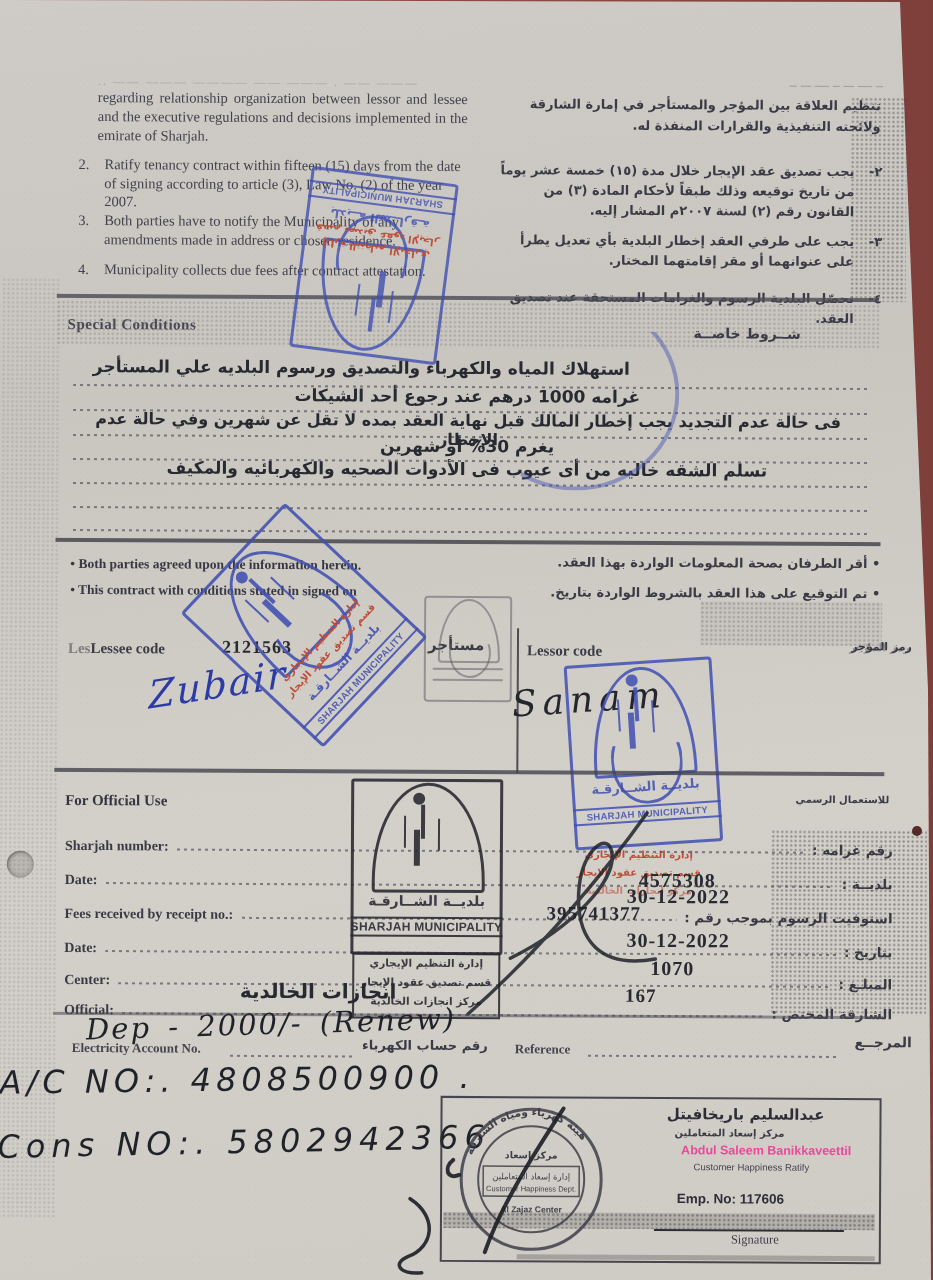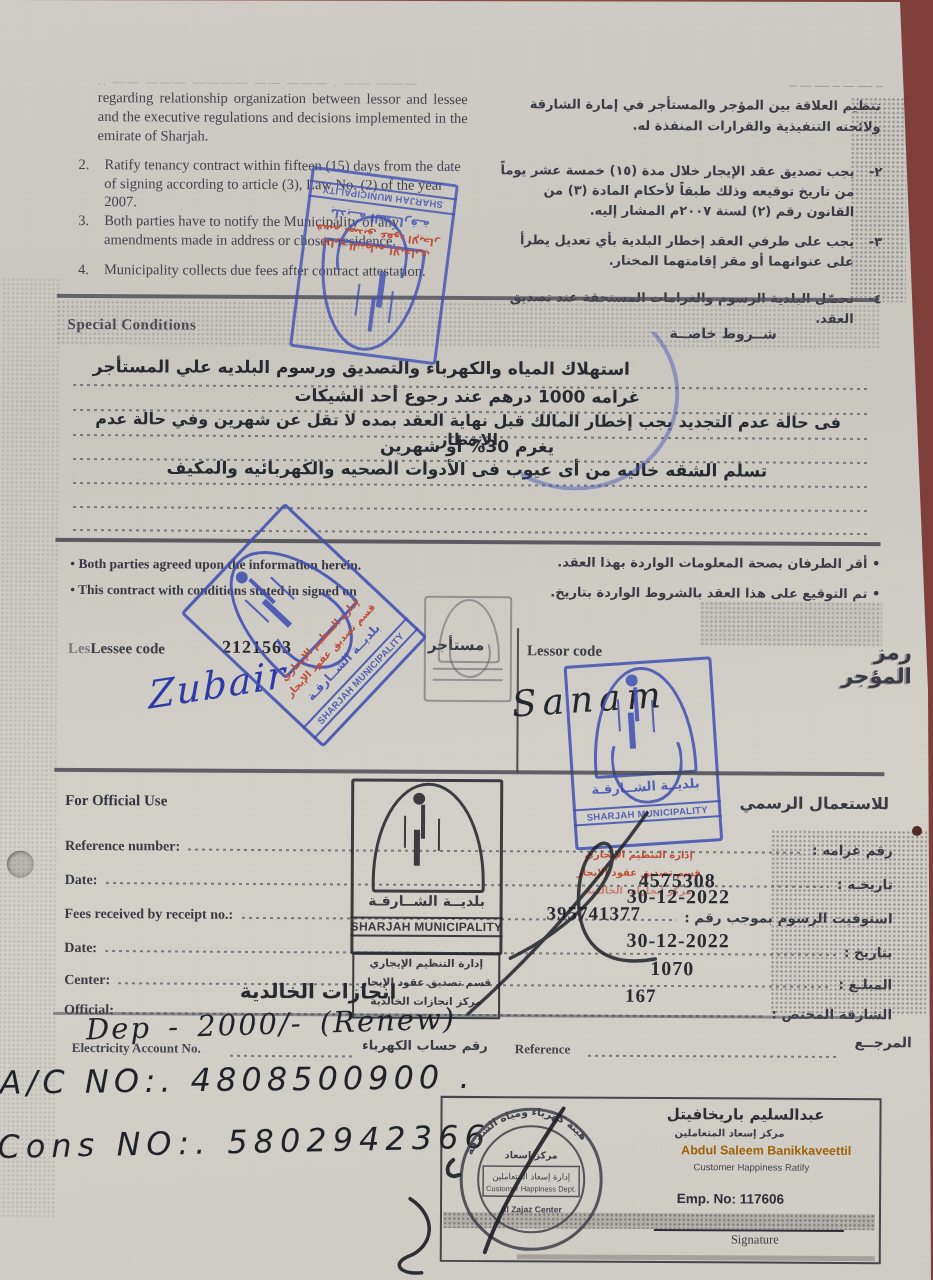--- a/index.html
+++ b/index.html
@@ -87,21 +87,21 @@
   <div class="abs ar ar-item" style="left:492px;top:287px;width:388px;">
     <span class="num">٤-</span>
     <span>تحصّل البلدية الرسوم والغرامات المستحقة عند تصديق العقد.</span>
   </div>
 
   <div class="abs noise" style="left:848px;top:95px;width:56px;height:205px;opacity:.65;"></div>
 
   <div class="abs smudge" style="left:55px;top:296px;width:822px;height:4px;"></div>
   <div class="abs noise" style="left:55px;top:302px;width:824px;height:46px;opacity:.35;"></div>
   <div class="abs en-print" style="left:66px;top:318px;font-size:15px;font-weight:600;letter-spacing:.5px;color:#4a4a56;">Special Conditions</div>
-  <div class="abs ar" style="left:668px;top:324px;width:176px;font-size:14px;font-weight:bold;text-align:left;">شــروط خاصــة</div>
+  <div class="abs ar" style="left:692px;top:324px;width:176px;font-size:14px;font-weight:bold;text-align:left;">شــروط خاصــة</div>
 
   <div class="abs dotline" style="left:72px;top:386px;width:796px;"></div>
   <div class="abs dotline" style="left:72px;top:411px;width:796px;"></div>
   <div class="abs dotline" style="left:72px;top:436px;width:796px;"></div>
   <div class="abs dotline" style="left:72px;top:460px;width:796px;"></div>
   <div class="abs dotline" style="left:72px;top:484px;width:796px;"></div>
   <div class="abs dotline" style="left:72px;top:508px;width:796px;"></div>
   <div class="abs dotline" style="left:72px;top:531px;width:796px;"></div>
 
   <div class="abs hand-ar sc-line" style="left:30px;top:358px;width:660px;">استهلاك المياه والكهرباء والتصديق ورسوم البلديه علي المستأجر</div>
@@ -132,21 +132,21 @@
 
   <div class="abs noise" style="left:700px;top:600px;width:182px;height:44px;opacity:.45;background-color:rgba(150,148,144,.25);"></div>
 
   <div class="abs en-print" style="left:68px;top:642px;font-size:15px;font-weight:bold;color:#3c3c46;">
     <span style="opacity:.55;">Les</span><span>Lessee code</span>
   </div>
   <div class="abs val" style="left:222px;top:638px;font-size:18px;">2121563</div>
   <div class="abs ar" style="left:428px;top:636px;font-size:15px;font-weight:bold;">مستأجر</div>
   <div class="abs" style="left:517px;top:628px;width:2px;height:145px;background:#2d2d36;opacity:.8;"></div>
   <div class="abs en-print" style="left:527px;top:642px;font-size:15px;font-weight:bold;color:#3c3c46;">Lessor code</div>
-  <div class="abs ar" style="left:812px;top:638px;width:100px;font-size:21px;font-weight:bold;text-shadow:-2px 1px 0 rgba(60,60,70,.4);">رمز المؤجر</div>
+  <div class="abs ar" style="left:812px;top:638px;width:100px;font-size:11px;font-weight:bold;text-shadow:-2px 1px 0 rgba(60,60,70,.4);">رمز المؤجر</div>
 
   <div class="stamp" style="left:424px;top:596px;width:88px;height:106px;color:rgba(96,96,104,.55);">
     <div class="s-rect" style="border-width:2px;"></div>
     <div class="s-arch" style="border-width:2px;"></div>
     <div class="s-shoe" style="border-width:2px;"></div>
     <div style="left:10%;top:68%;width:80%;height:2px;background:currentColor;"></div>
     <div style="left:10%;top:78%;width:80%;height:2px;background:currentColor;"></div>
   </div>
 
   <div class="abs hand-en" style="left:148px;top:664px;font-size:38px;color:#2d3ba6;transform:rotate(-9deg) skewX(-8deg);letter-spacing:2px;">Zubair</div>
@@ -174,31 +174,31 @@
     <div class="s-band-ar" style="top:64%;font-size:13px;">بلديــة الشــارقـة</div>
     <div class="s-band-en" style="top:78%;">SHARJAH MUNICIPALITY</div>
   </div>
   <div class="abs s-red" style="left:574px;top:848px;width:132px;position:absolute;">إدارة التنظيم الإيجاري</div>
   <div class="abs s-red" style="left:574px;top:866px;width:132px;position:absolute;">قسم تصديق عقود الإيجار</div>
   <div class="abs s-red" style="left:574px;top:884px;width:132px;position:absolute;opacity:.6;">مركز انجازات الخالدية</div>
 
   <div class="abs smudge" style="left:55px;top:770px;width:830px;height:4px;background:#44444e;"></div>
 
   <div class="abs en-print" style="left:66px;top:794px;font-size:15px;font-weight:bold;color:#35353f;">For Official Use</div>
-  <div class="abs ar" style="left:740px;top:792px;width:150px;font-size:16px;font-weight:bold;">للاستعمال الرسمي</div>
+  <div class="abs ar" style="left:740px;top:792px;width:150px;font-size:10px;font-weight:bold;">للاستعمال الرسمي</div>
 
   <div class="abs ofrow" style="left:66px;top:834px;">
-    <span class="lab-en">Reference number:</span>
+    <span class="lab-en">Sharjah number:</span>
     <span class="leader dotline"></span>
     <span class="lab-ar">رقم غرامه :</span>
   </div>
   <div class="abs ofrow" style="left:66px;top:868px;">
     <span class="lab-en">Date:</span>
     <span class="leader dotline"></span>
-    <span class="lab-ar">تاريخـه :</span>
+    <span class="lab-ar">بلديــة :</span>
   </div>
   <div class="abs ofrow" style="left:66px;top:902px;">
     <span class="lab-en">Fees received by receipt no.:</span>
     <span class="leader dotline"></span>
     <span class="lab-ar">استوفيت الرسوم بموجب رقم :</span>
   </div>
   <div class="abs ofrow" style="left:66px;top:936px;">
     <span class="lab-en">Date:</span>
     <span class="leader dotline"></span>
     <span class="lab-ar">بتاريخ :</span>
@@ -255,21 +255,21 @@
   <div class="abs en-print" style="left:517px;top:1041px;font-size:13px;font-weight:bold;color:#45454f;">Reference</div>
   <div class="abs dotline" style="left:590px;top:1054px;width:250px;"></div>
   <div class="abs ar" style="left:844px;top:1032px;width:70px;font-size:14px;font-weight:bold;">المرجــع</div>
 
   <div class="abs hand-en" style="left:2px;top:1062px;font-size:32px;letter-spacing:5px;transform:rotate(-1deg);font-family:'DejaVu Sans',sans-serif;font-style:italic;">A/C NO:.  4808500900 .</div>
   <div class="abs hand-en" style="left:0px;top:1124px;font-size:32px;letter-spacing:6px;transform:rotate(-1.5deg);font-family:'DejaVu Sans',sans-serif;font-style:italic;">Cons NO:.  5802942366</div>
 
   <div class="abs" style="left:443px;top:1096px;width:437px;height:162px;border:2.5px solid rgba(46,46,56,.85);">
     <div class="ar" style="position:absolute;right:55px;top:6px;font-size:15px;font-weight:bold;color:#2e2e38;">عبدالسليم باريخافيتل</div>
     <div class="ar" style="position:absolute;right:95px;top:28px;font-size:10px;font-weight:bold;">مركز إسعاد المتعاملين</div>
-    <div style="position:absolute;right:28px;top:44px;font:bold 12.5px 'Liberation Sans',sans-serif;color:#a16207;">Abdul Saleem Banikkaveettil</div>
+    <div style="position:absolute;right:28px;top:44px;font:bold 12.5px 'Liberation Sans',sans-serif;color:#ec4899;">Abdul Saleem Banikkaveettil</div>
     <div style="position:absolute;right:70px;top:62px;font:9.5px 'Liberation Sans',sans-serif;color:#45454f;">Customer Happiness Ratify</div>
     <div style="position:absolute;right:95px;top:92px;font:bold 13.5px 'Liberation Sans',sans-serif;color:#2e2e38;">Emp. No: 117606</div>
     <div style="position:absolute;right:35px;top:130px;width:190px;border-top:2px solid #2d2d37;"></div>
     <div style="position:absolute;right:100px;top:133px;font:12.5px 'Liberation Serif',serif;color:#3c3c46;">Signature</div>
   </div>
   <div class="abs noise" style="left:446px;top:1212px;width:432px;height:16px;opacity:.8;background-color:rgba(130,128,124,.45);"></div>
   <div class="abs" style="left:520px;top:1254px;width:358px;height:5px;background:#9a9792;opacity:.8;"></div>
 
   <svg class="abs" style="left:448px;top:1100px;" width="172" height="158" viewBox="0 0 172 158">
     <g fill="none" stroke="#3f3f49" opacity=".85">

